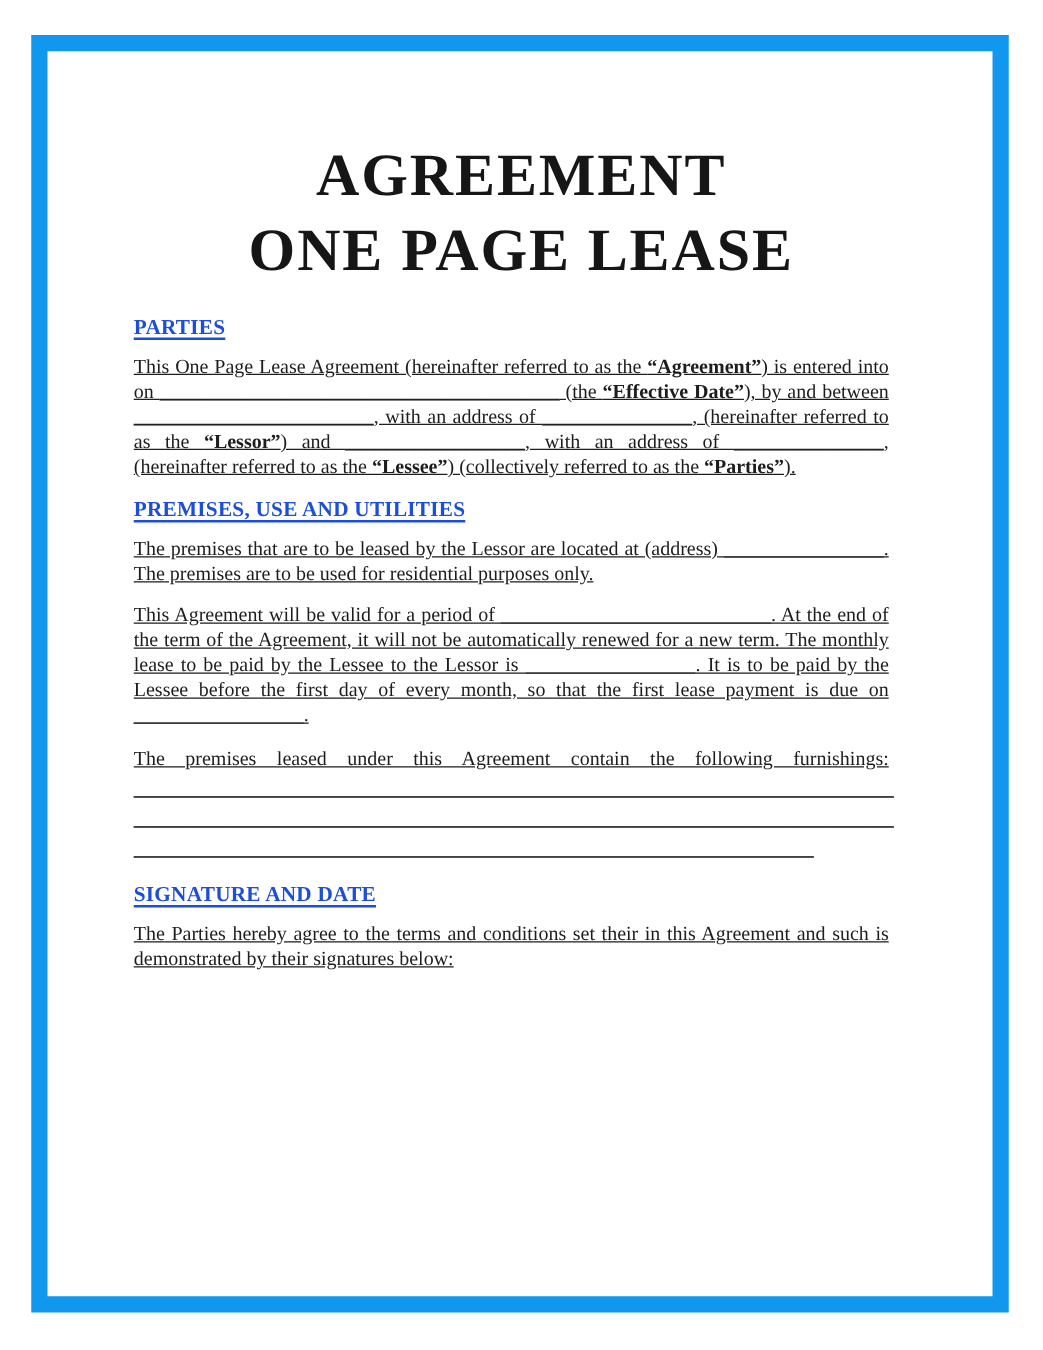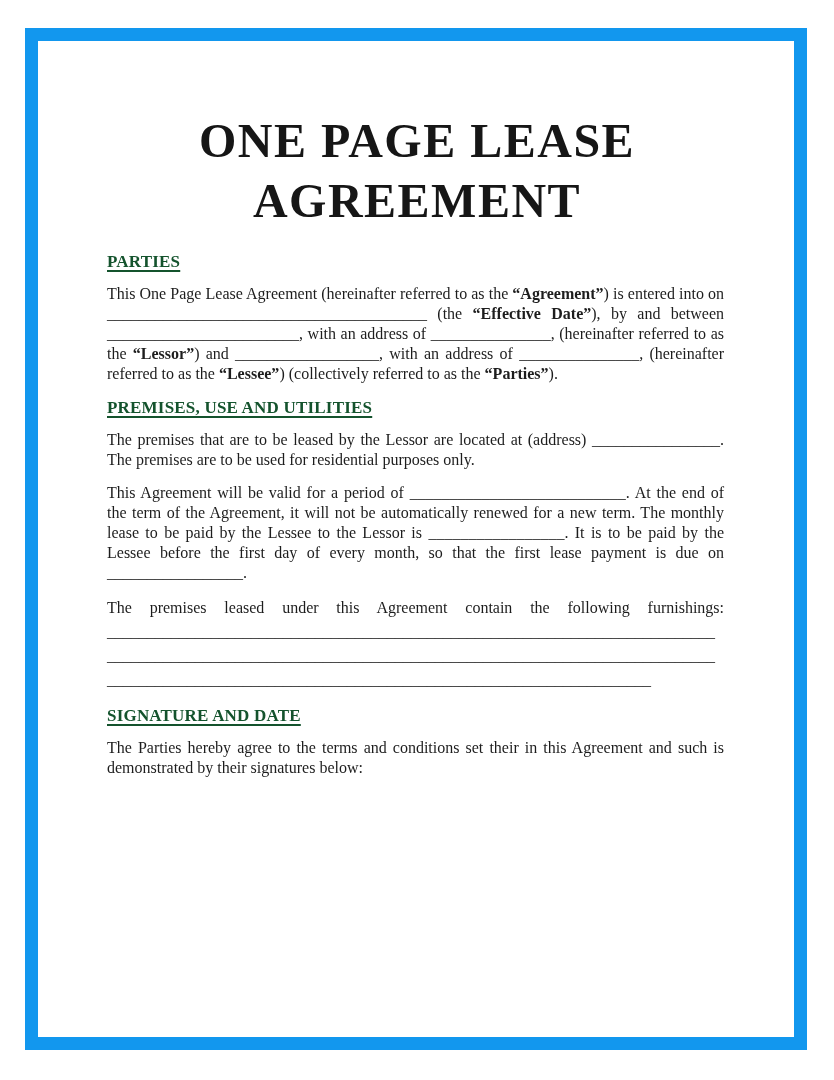--- a/index.html
+++ b/index.html
@@ -45,46 +45,47 @@
   h1 span { display: block; }
   h2 {
     font-size: 17px;
     line-height: 21px;
     font-weight: bold;
     margin: 13px 0 12px 0;
     letter-spacing: 0.2px;
     text-decoration: underline;
     text-decoration-thickness: 1.6px;
     text-underline-offset: 3px;
-    color: #14532d;
+    color: #1d4ed8;
   }
   section:first-of-type h2 { margin-top: 20px; }
   p {
     font-size: 16px;
     line-height: 20px;
-    margin: 0 3px 13px 0;
+    margin: 0 16px 13px 0;
     text-align: justify;
     color: #1d1d1d;
+    text-decoration: underline;
   }
   p .b { font-weight: bold; }
   p.furnishings { line-height: 24px; }
   .blank {
     letter-spacing: 0;
     white-space: normal;
     color: #2a2a2a;
   }
 </style>
 </head>
 <body>
 
 <div class="frame">
   <div class="content">
     <h1>
+      <span>AGREEMENT</span>
       <span>ONE PAGE LEASE</span>
-      <span>AGREEMENT</span>
     </h1>
     <div>
         <section>
           <h2>PARTIES</h2>
           <p><span>This One Page Lease Agreement (hereinafter referred to as the </span><span class="b">“Agreement”</span><span>) is entered into on </span><span class="blank">________________________________________</span><span> (the </span><span class="b">“Effective Date”</span><span>), by and between </span><span class="blank">________________________</span><span>, with an address of </span><span class="blank">_______________</span><span>, (hereinafter referred to as the </span><span class="b">“Lessor”</span><span>) and </span><span class="blank">__________________</span><span>, with an address of </span><span class="blank">_______________</span><span>, (hereinafter referred to as the </span><span class="b">“Lessee”</span><span>) (collectively referred to as the </span><span class="b">“Parties”</span><span>).</span></p>
         </section>
         <section>
           <h2>PREMISES, USE AND UTILITIES</h2>
           <p><span>The premises that are to be leased by the Lessor are located at (address) </span><span class="blank">________________</span><span>. The premises are to be used for residential purposes only.</span></p>
         </section>

